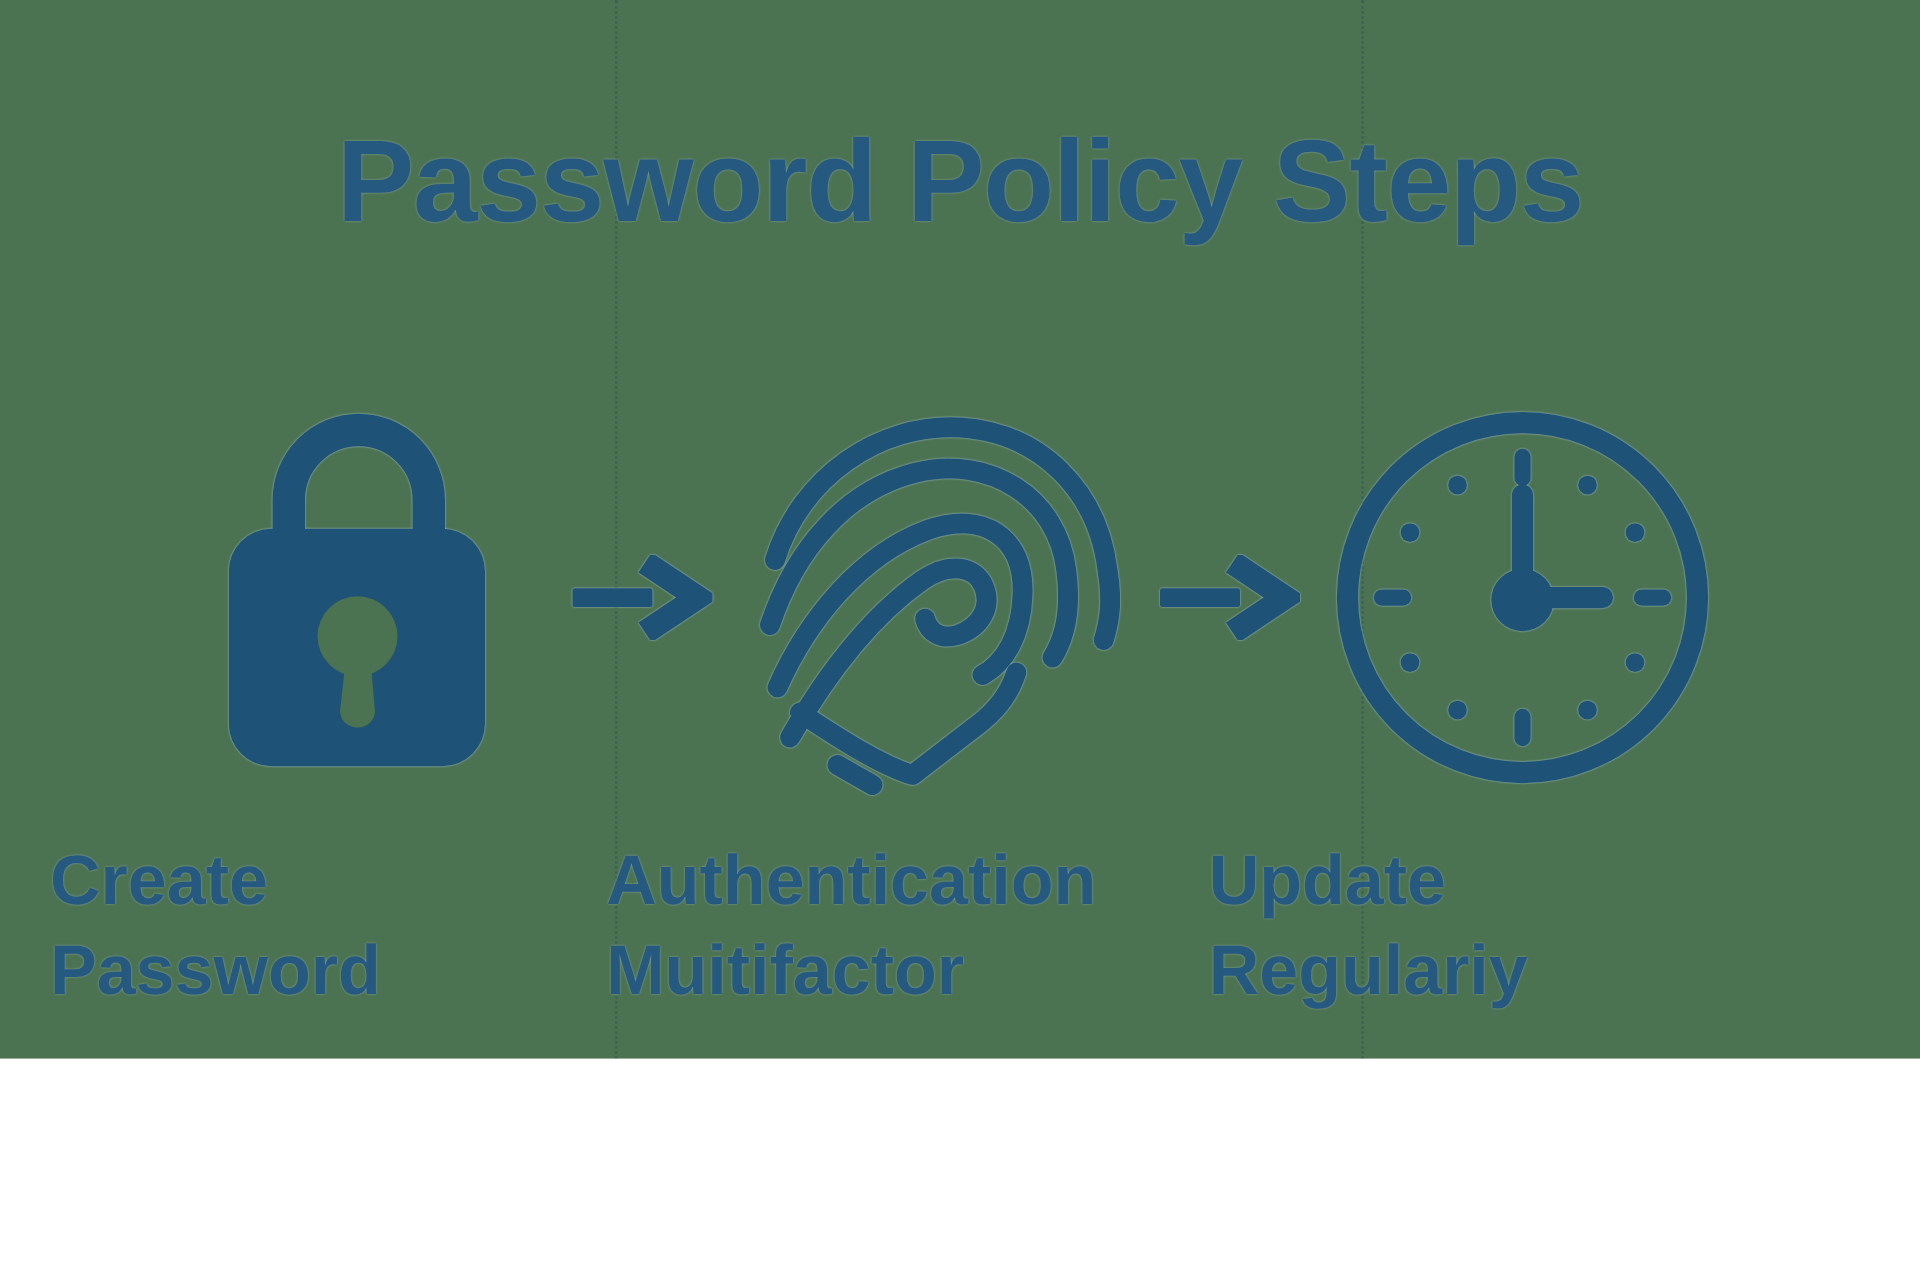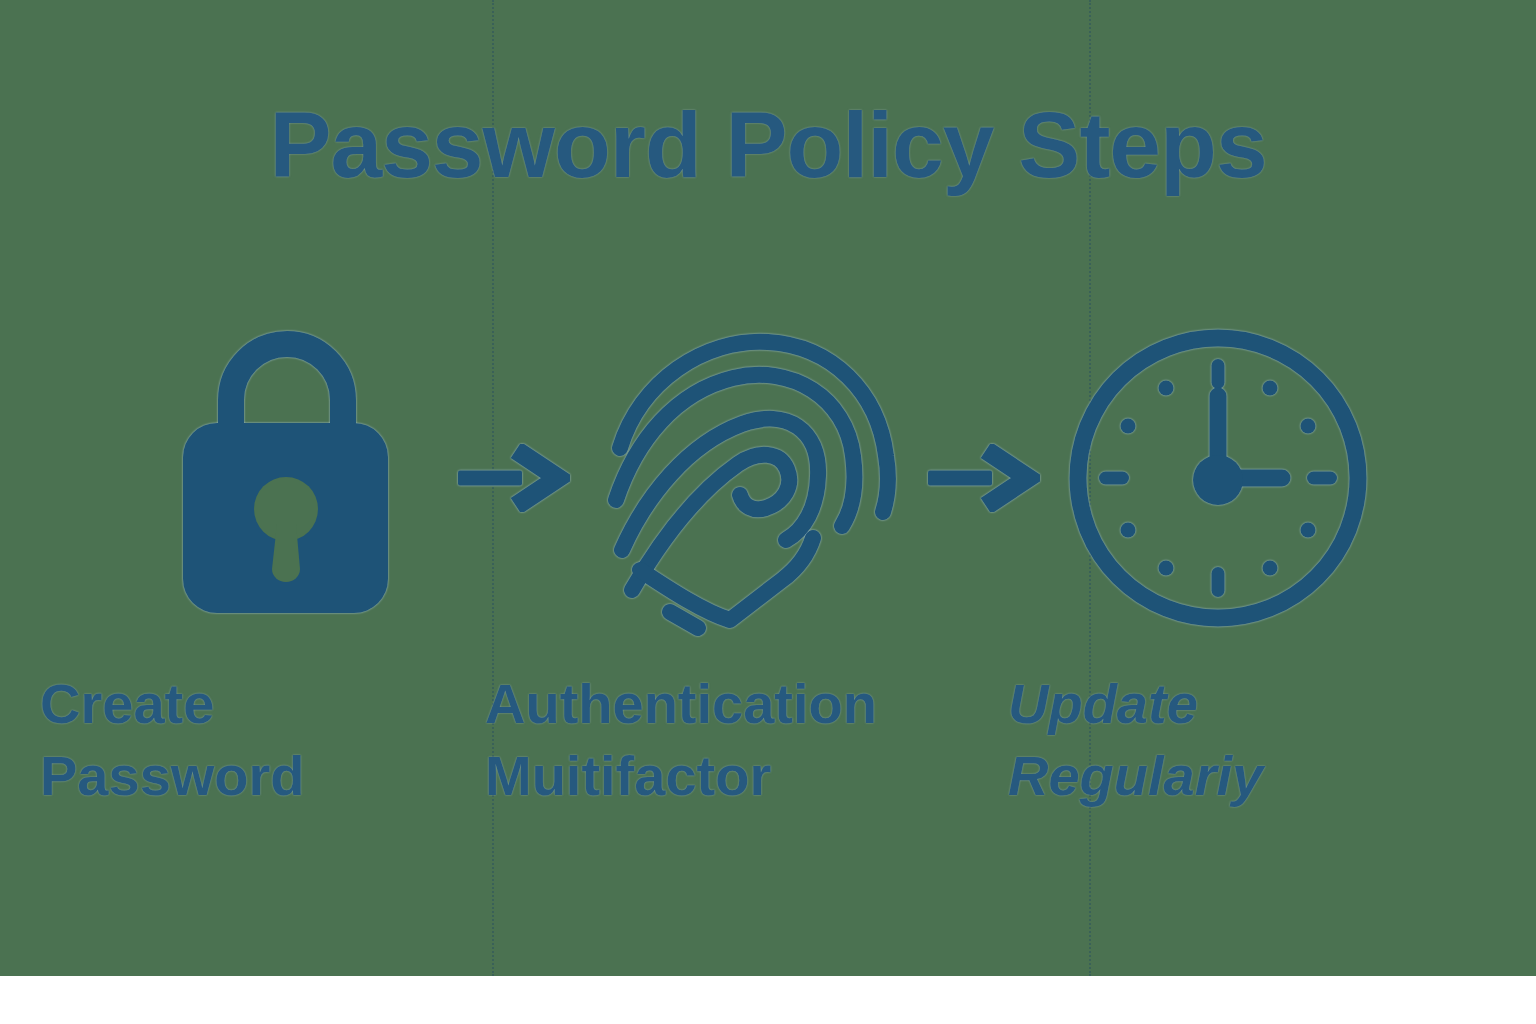--- a/index.html
+++ b/index.html
@@ -4,21 +4,21 @@
 <style>
   :root{
     --background:#4B7251;
     --icon_blue:#1E5377;
     --text_blue:#26597F;
     --outline_light:#A9C6DA;
   }
   html,body{margin:0;padding:0;}
   .canvas{
     position:relative;
-    width:1536px;height:976px;
+    width:1536px;height:847px;
     background:var(--background);
     overflow:hidden;
     font-family:"Liberation Sans", sans-serif;
   }
   .sep{
     position:absolute;top:0;bottom:0;width:0;
     border-left:2px dotted rgba(32,70,100,0.38);
   }
   .sep1{left:492px;}
   .sep2{left:1089px;}
@@ -41,21 +41,21 @@
   .bg-fill{fill:var(--background);}
   .label{
     position:absolute;top:668px;width:520px;
     text-align:left;
     font-size:56px;font-weight:700;line-height:72px;
     color:var(--text_blue);
     text-shadow:0 0 2px rgba(185,212,230,0.55);
   }
   .label-1{left:40px;}
   .label-2{left:485px;}
-  .label-3{left:1008px;font-style:italic;}
+  .label-3{left:967px;}
 </style>
 </head>
 <body>
 
 <div class="canvas">
 
   <div class="sep sep1"></div>
   <div class="sep sep2"></div>
 
   <h1 class="title">Password Policy Steps</h1>

